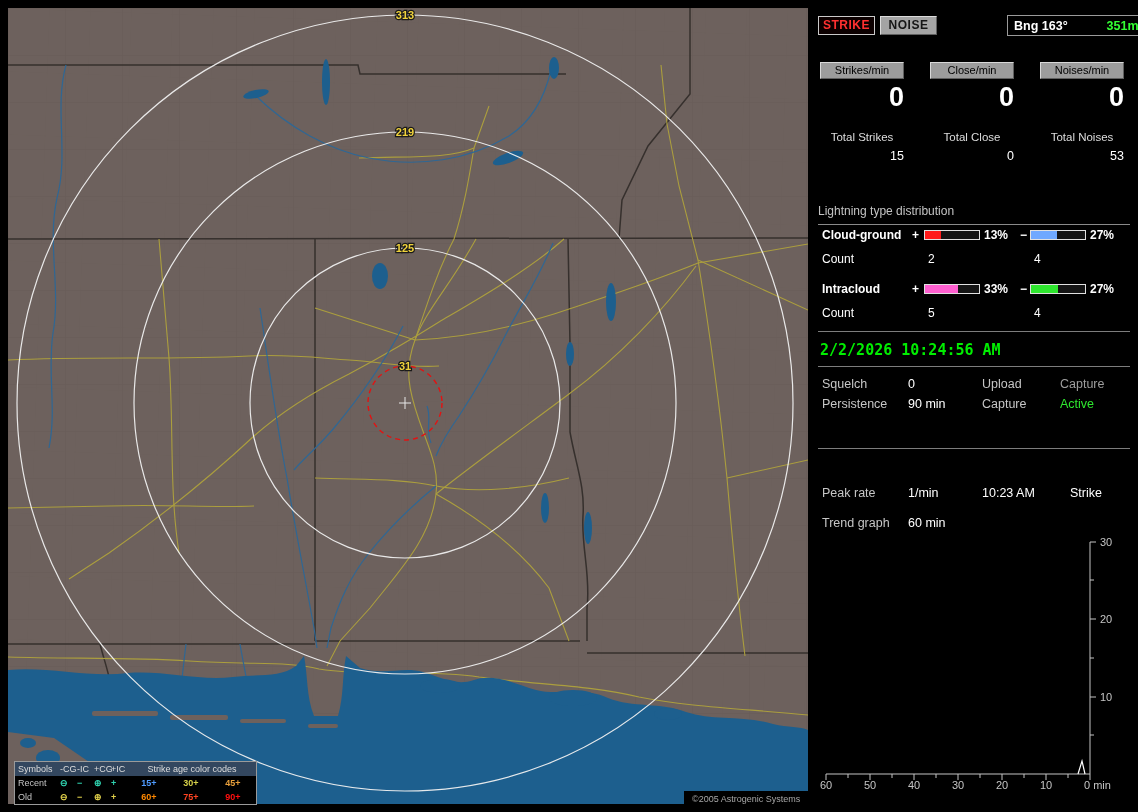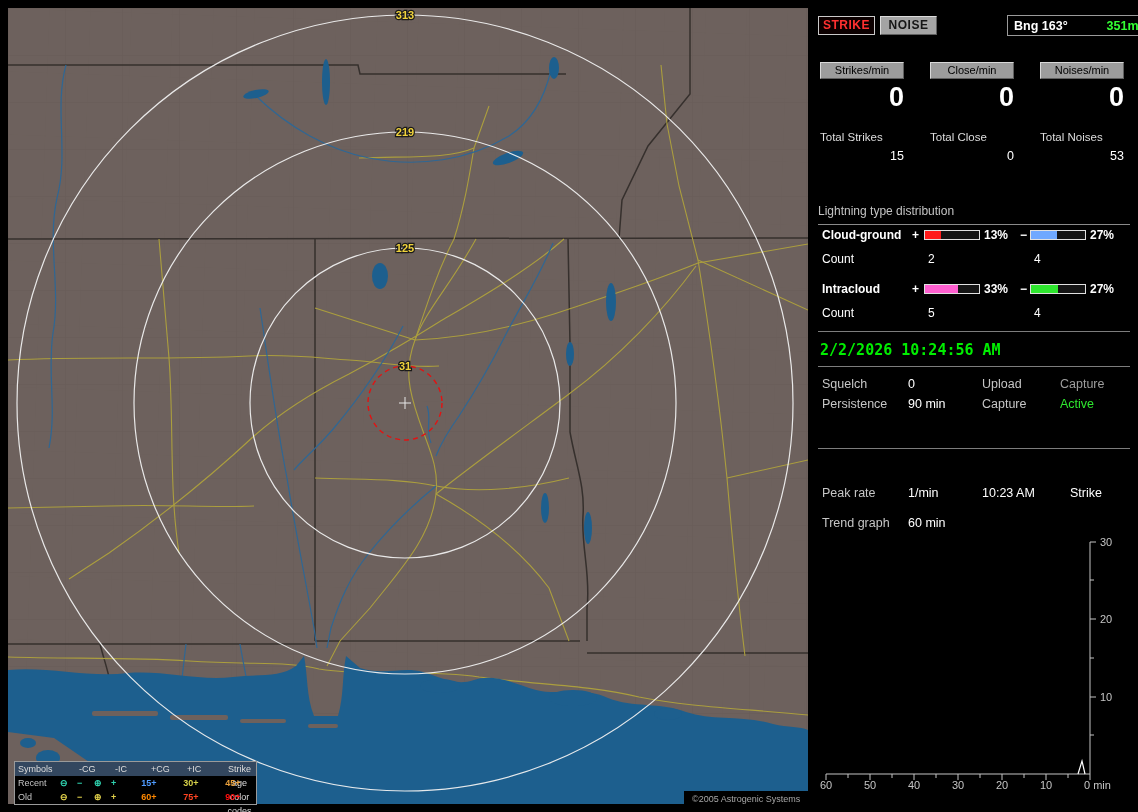--- a/index.html
+++ b/index.html
@@ -7,41 +7,41 @@
        font-family:"Liberation Sans",sans-serif;}
   
   .map{position:absolute;left:8px;top:8px;width:800px;height:796px;background:#0ea5e9;overflow:hidden;}
   .ringlbl{font:bold 11px "Liberation Sans",sans-serif;fill:#f0d23c;stroke:#1a1a1a;stroke-width:2.5px;
            paint-order:stroke;text-anchor:middle;}
   .copyright{position:absolute;left:684px;top:791px;background:#000;color:#a8a8a8;font-size:9px;
              padding:3px 8px;white-space:nowrap;}
   
   .legend{position:absolute;left:14px;top:761px;width:241px;background:#000;border:1px solid #9a9a9a;
           font-size:9px;color:#ddd;}
-  .lg-head{display:flex;background:#33475f;height:14px;line-height:14px;gap:19px;}
+  .lg-head{display:flex;background:#33475f;height:14px;line-height:14px;}
   .lg-row{display:flex;height:14px;line-height:14px;}
   .lg-c0{width:42px;padding-left:3px;}
   .lg-sym{width:17px;text-align:left;}
   .lg-agehead{flex:1;text-align:center;}
   .lg-age{width:42px;text-align:center;font-weight:bold;}
   .lg-row .lg-c0{color:#c4c4c4;}
   .sym{font-weight:bold;}
   
   .sidebar{position:absolute;left:818px;top:10px;width:312px;height:794px;color:#fff;font-size:12.5px;}
   .abs{position:absolute;}
   .btn{box-sizing:border-box;text-align:center;font-size:12px;font-weight:bold;height:19px;line-height:17px;}
   .btn-strike{left:0;top:6px;width:57px;background:#0c0000;border:1px solid #c9c9c9;color:#ff3030;letter-spacing:.5px;}
   .btn-noise{left:62px;top:6px;width:57px;background:#a4a4a4;border:1px solid;
              border-color:#dcdcdc #5f5f5f #5f5f5f #dcdcdc;color:#161616;letter-spacing:.5px;}
   .bng{left:170px;top:5px;width:142px;height:21px;box-sizing:border-box;border:1px solid #9a9a9a;background:#000;
        display:flex;justify-content:space-between;align-items:center;padding:0 6px;font-size:12.5px;font-weight:bold;margin-left:19px;}
   .rate-box{top:52px;width:84px;height:17px;box-sizing:border-box;background:#9c9c9c;border:1px solid;
             border-color:#d8d8d8 #5f5f5f #5f5f5f #d8d8d8;color:#000;font-size:11px;text-align:center;line-height:15px;}
   .rate-val{top:72px;width:84px;text-align:right;padding-right:2px;font-size:27px;font-weight:bold;line-height:30px;}
-  .tot-lab{top:121px;width:84px;text-align:left;font-size:11.5px;color:#dedede;}
+  .tot-lab{top:121px;width:84px;text-align:center;font-size:11.5px;color:#dedede;}
   .tot-val{top:139px;width:84px;text-align:right;padding-right:4px;font-size:12.5px;}
   .dist-title{top:194px;left:0;width:100%;font-size:12px;color:#c4c4c4;border-bottom:1px solid #8a8a8a;padding-bottom:6px;}
   .dist-row{left:0;width:100%;height:16px;font-size:12px;}
   .dist-row span{position:absolute;white-space:nowrap;}
   .dist-name{left:4px;font-weight:bold;}
   .sign{font-weight:bold;}
   .bar{top:2px;width:56px;height:10px;box-sizing:border-box;border:1px solid #e0e0e0;background:#141414;display:block;position:absolute;}
   .bar i{display:block;height:100%;}
   .pct{font-weight:bold;}
   .divider{left:0;width:100%;border-top:1px solid #7d7d7d;height:0;}

